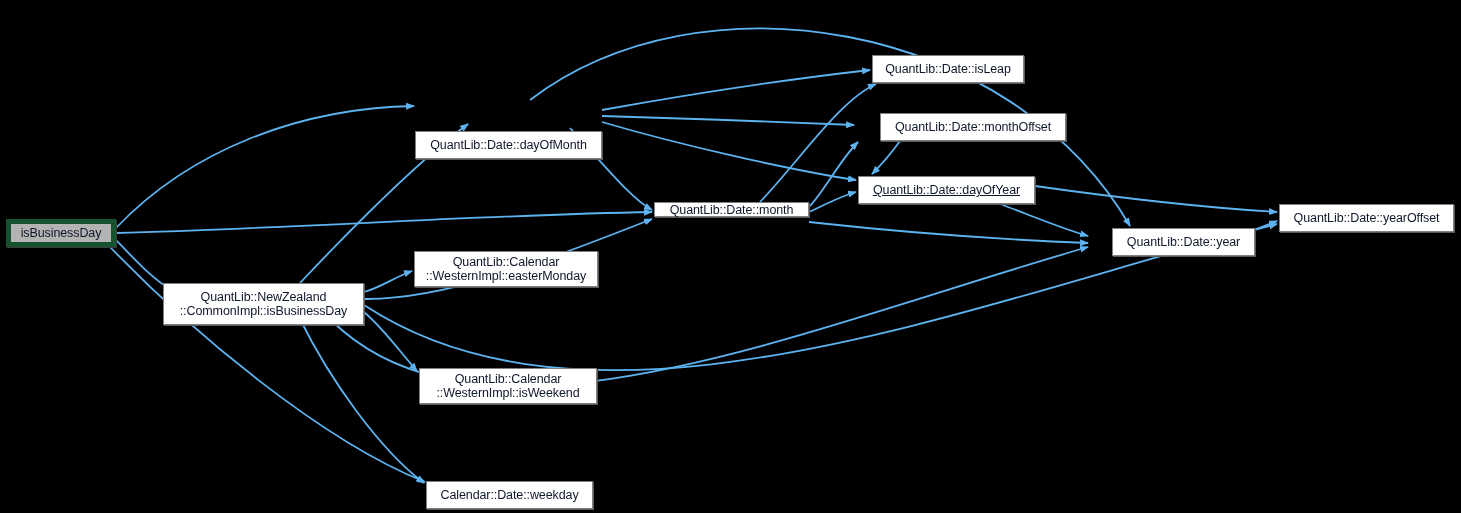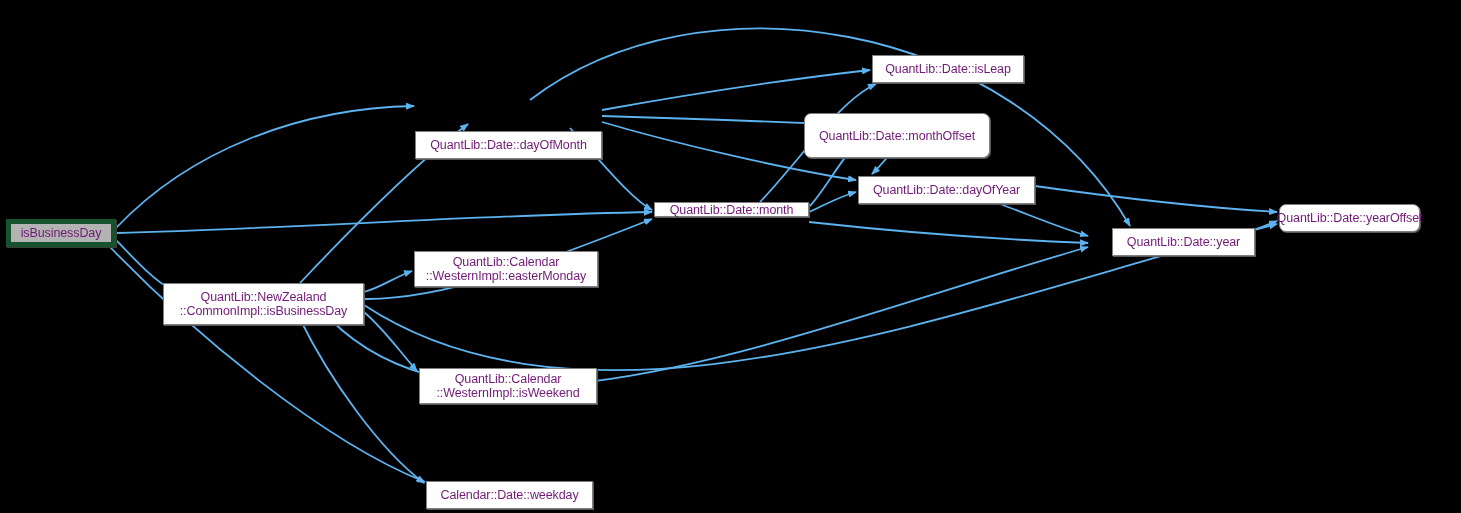--- a/index.html
+++ b/index.html
@@ -25,21 +25,21 @@
   .node {
     position: absolute;
     box-sizing: border-box;
     background: #ffffff;
     border: 1px solid #7f7f7f;
     box-shadow: 1px 1px 0 0 #5a5a5a;
     display: flex;
     align-items: center;
     justify-content: center;
     text-align: center;
-    color: #701a75;
+    color: #0f172a;
     font-size: 12.5px;
     line-height: 14px;
     letter-spacing: -0.1px;
     white-space: pre;
     z-index: 5;
   }
   .node.root {
     background: #b3b3b3;
     border: 5px solid #14532d;
     box-shadow: 1px 1px 0 0 #3a3a3a;
@@ -91,18 +91,18 @@
       <div class="node" style="left: 163px; top: 283px; width: 201px; height: 42px;"><span class="label">QuantLib::NewZealand
 ::CommonImpl::isBusinessDay</span></div>
       <div class="node" style="left: 415px; top: 100px; width: 187px; height: 28px; margin-top: 31px;"><span class="label">QuantLib::Date::dayOfMonth</span></div>
       <div class="node" style="left: 414px; top: 251px; width: 184px; height: 36px;"><span class="label">QuantLib::Calendar
 ::WesternImpl::easterMonday</span></div>
       <div class="node" style="left: 419px; top: 368px; width: 178px; height: 36px;"><span class="label">QuantLib::Calendar
 ::WesternImpl::isWeekend</span></div>
       <div class="node" style="left: 426px; top: 481px; width: 167px; height: 28px;"><span class="label">Calendar::Date::weekday</span></div>
       <div class="node" style="left: 654px; top: 202px; width: 155px; height: 15px;"><span class="label">QuantLib::Date::month</span></div>
       <div class="node" style="left: 872px; top: 55px; width: 152px; height: 28px;"><span class="label">QuantLib::Date::isLeap</span></div>
-      <div class="node" style="left: 804px; top: 113px; width: 186px; height: 45px; border-radius: 7px;"><span class="label">QuantLib::Date::monthOffset</span></div>
-      <div class="node" style="left: 858px; top: 176px; width: 177px; height: 28px;"><span class="label">QuantLib::Date::dayOfYear</span></div>
+      <div class="node" style="left: 880px; top: 113px; width: 186px; height: 28px;"><span class="label">QuantLib::Date::monthOffset</span></div>
+      <div class="node" style="left: 858px; top: 176px; width: 177px; height: 28px; text-decoration: underline;"><span class="label">QuantLib::Date::dayOfYear</span></div>
       <div class="node" style="left: 1112px; top: 228px; width: 143px; height: 28px; text-align: right;"><span class="label">QuantLib::Date::year</span></div>
-      <div class="node" style="left: 1279px; top: 204px; width: 141px; height: 28px; border-radius: 7px;"><span class="label">QuantLib::Date::yearOffset</span></div>
+      <div class="node" style="left: 1279px; top: 204px; width: 175px; height: 28px;"><span class="label">QuantLib::Date::yearOffset</span></div>
     </div>
 </div>
 
 </body></html>

